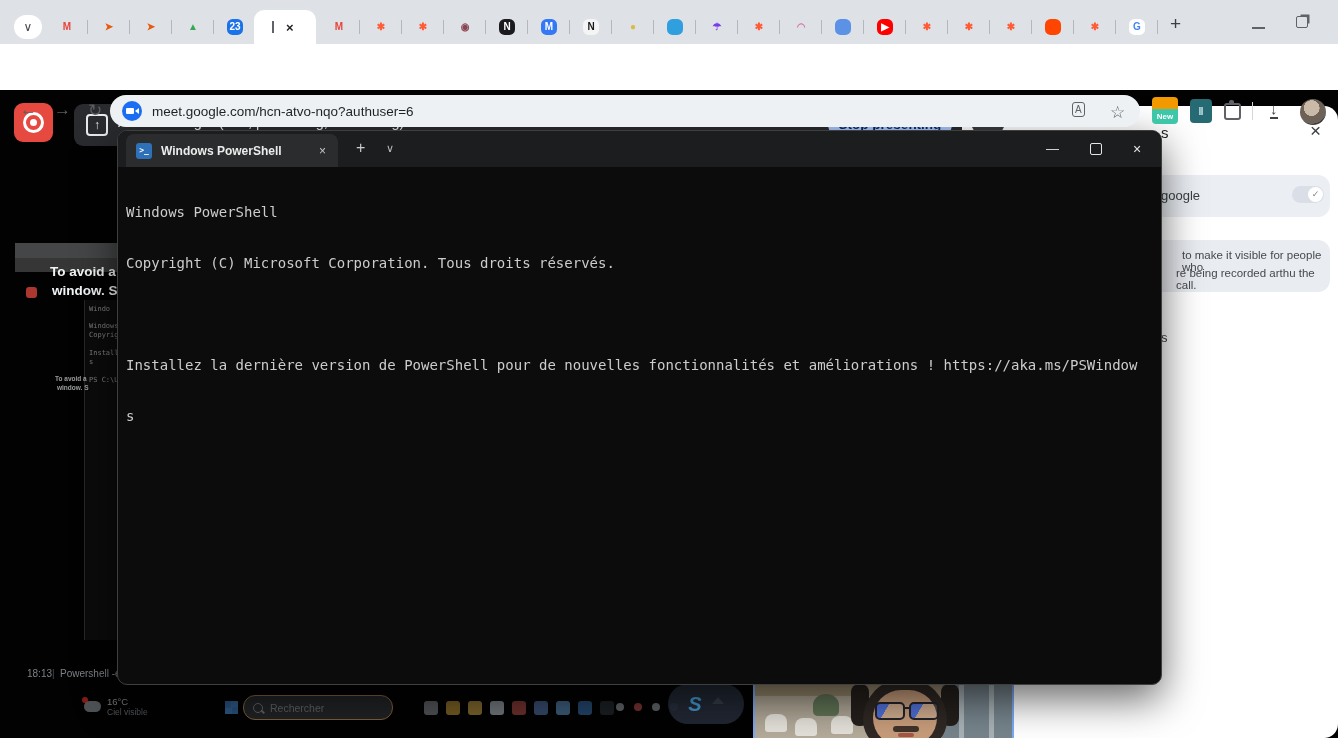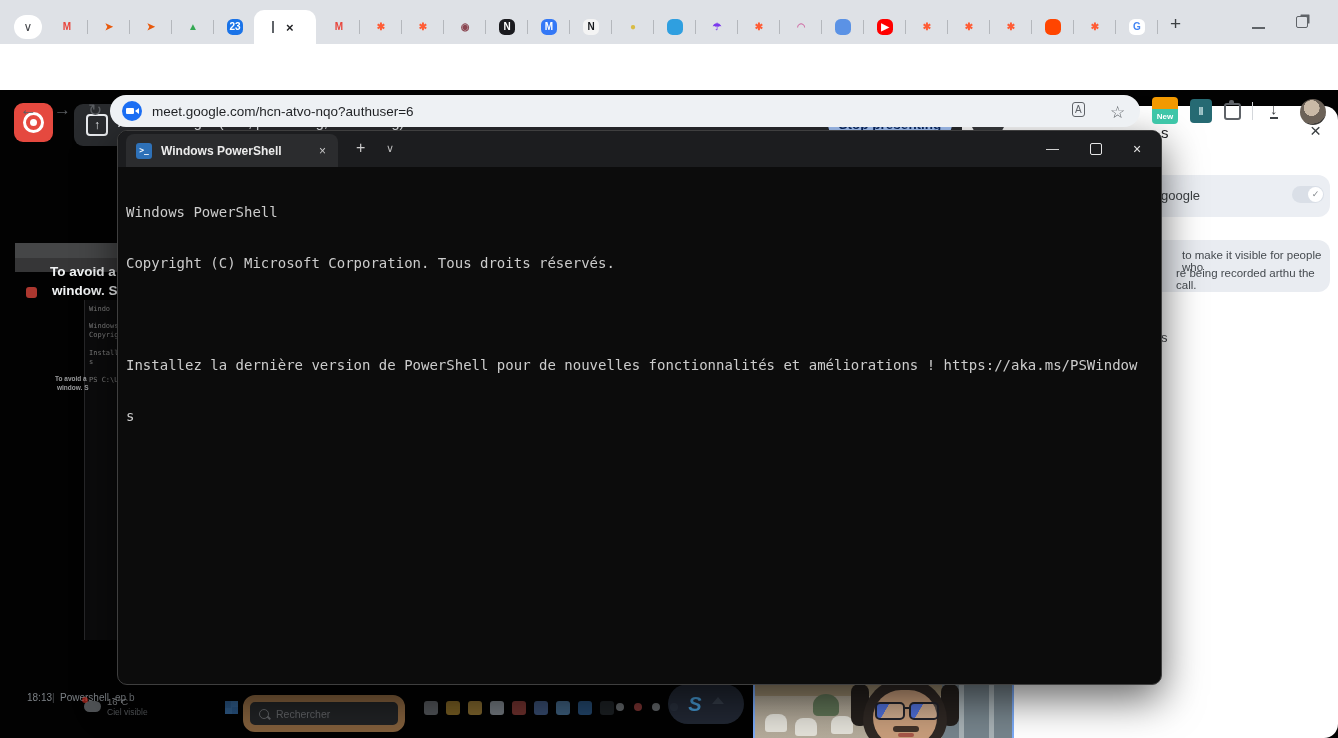--- a/index.html
+++ b/index.html
@@ -86,29 +86,29 @@
   .feed{position:absolute;inset:0;z-index:5;}
   .tooltip1{position:absolute;left:50px;top:264px;color:#f1f3f4;font-size:13.5px;font-weight:bold;}
   .tooltip2{position:absolute;left:52px;top:283px;color:#f1f3f4;font-size:13.5px;font-weight:bold;}
   .minitabs{position:absolute;left:15px;top:243px;width:102px;height:15px;background:#d4d6da;opacity:.32;}
   .minitool{position:absolute;left:15px;top:258px;width:102px;height:14px;background:#f1f2f4;opacity:.22;}
   .minired{position:absolute;left:26px;top:287px;width:11px;height:11px;border-radius:3px;background:#e5493f;opacity:.75;}
   .miniterm{position:absolute;left:84px;top:300px;width:33px;height:340px;background:#0d0d0e;border-left:1px solid #2c2c2e;
             font-family:"DejaVu Sans Mono",monospace;font-size:7px;color:#8a8a8a;opacity:.9;}
   .miniterm div{position:absolute;left:4px;white-space:pre;}
   .minitip{position:absolute;font-size:6.5px;font-weight:bold;color:#d9dbdd;opacity:.7;}
-  .feedclock{position:absolute;top:668px;font-size:10px;color:#9aa0a6;opacity:.8;margin-top:24px;}
+  .feedclock{position:absolute;top:668px;font-size:10px;color:#9aa0a6;opacity:.8;}
   .weatherico{position:absolute;left:84px;top:701px;width:17px;height:11px;background:#aeb4ba;border-radius:6px;opacity:.45;}
   .weatherdot{position:absolute;left:82px;top:697px;width:6px;height:6px;border-radius:50%;background:#d93025;opacity:.6;}
   .wtemp{position:absolute;left:107px;top:696px;font-size:9.5px;color:#cfd2d6;opacity:.55;}
   .wcond{position:absolute;left:107px;top:707px;font-size:8.5px;color:#9aa0a6;opacity:.5;}
   .start{position:absolute;left:225px;top:701px;width:13px;height:13px;opacity:.6;
          background:conic-gradient(#4a90d9 0 25%,#3f83cc 0 50%,#4a90d9 0 75%,#3f83cc 0);}
   .searchpill{position:absolute;left:243px;top:695px;width:148px;height:23px;border-radius:12px;background:#3e4247;
-              opacity:.5;border:7px solid #fdba74;display:flex;align-items:center;}
+              opacity:.5;border:1px solid #fdba74;display:flex;align-items:center;}
   .mag{width:8px;height:8px;border:1.5px solid #b8bcc2;border-radius:50%;margin-left:9px;position:relative;}
   .mag::after{content:"";position:absolute;left:7px;top:7px;width:4px;height:1.5px;background:#b8bcc2;transform:rotate(45deg);}
   .searchtxt{margin-left:7px;font-size:10.5px;color:#b8bcc2;}
   .tbrow{position:absolute;left:424px;top:701px;display:flex;gap:8px;opacity:.55;}
   .tbi{width:14px;height:14px;border-radius:3px;}
   .trayrow{position:absolute;left:616px;top:703px;display:flex;gap:10px;opacity:.6;}
   .tri{width:8px;height:8px;border-radius:50%;}
   .stoikpill{position:absolute;left:668px;top:684px;width:76px;height:40px;border-radius:20px;background:#242b38;
              opacity:.92;display:flex;align-items:center;justify-content:center;}
   .stoikS{color:#4aa3e0;font-size:20px;font-weight:bold;font-style:italic;}

